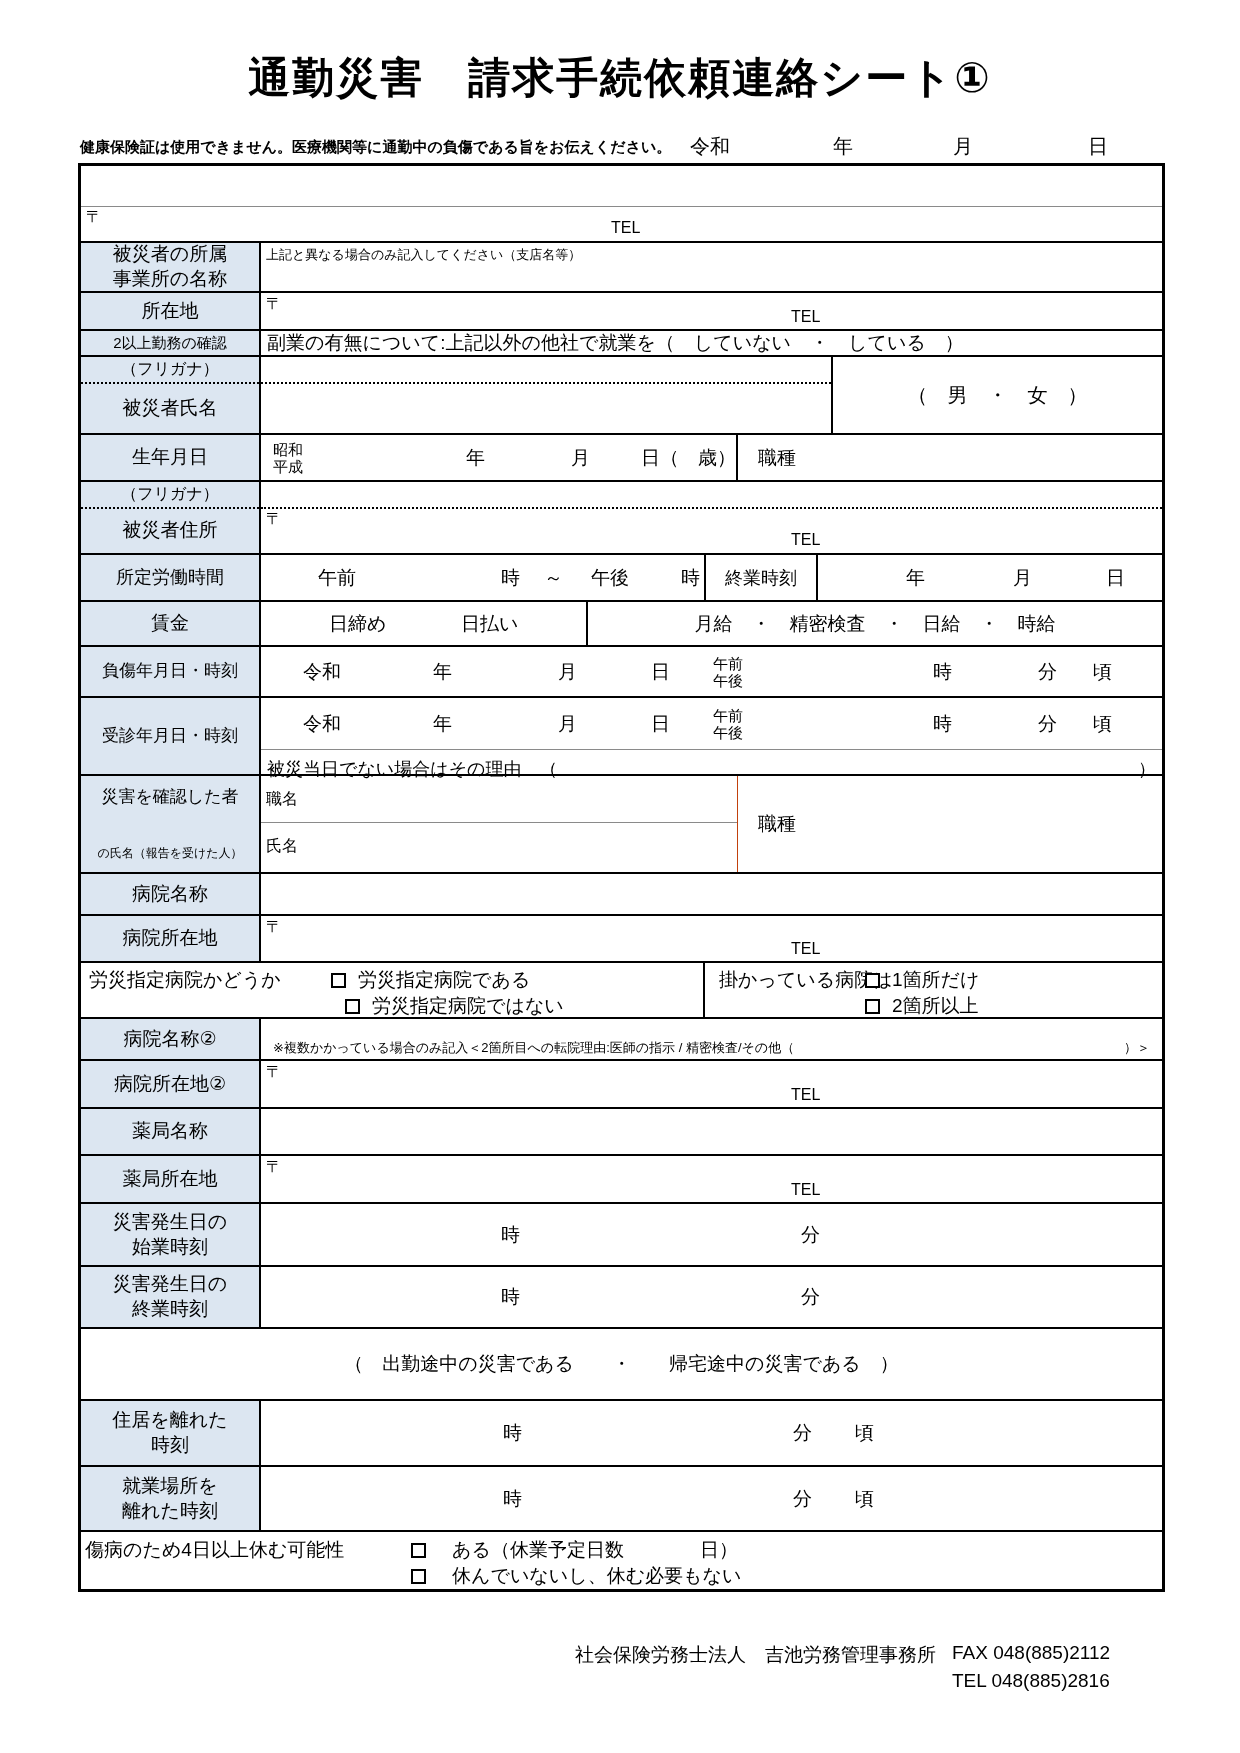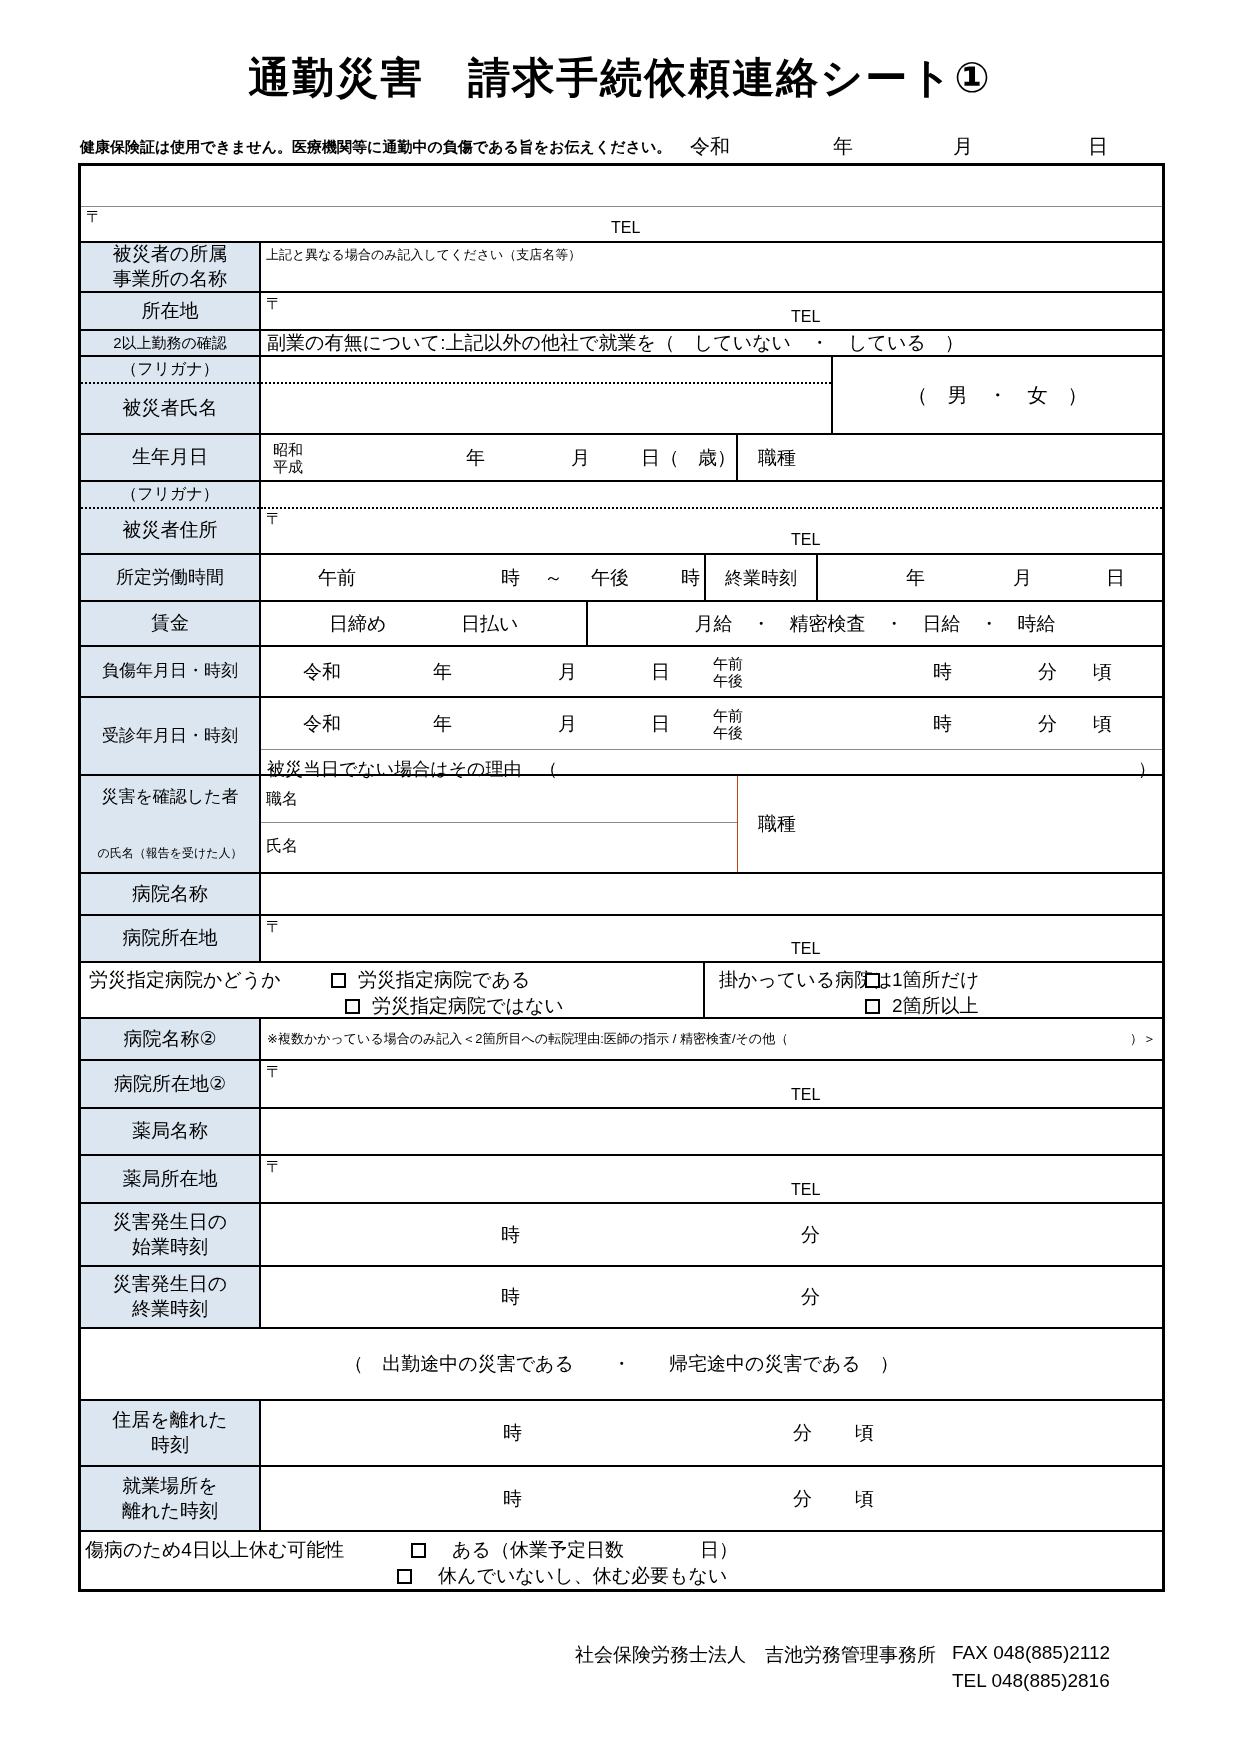--- a/index.html
+++ b/index.html
@@ -249,21 +249,21 @@
       </div>
       <div class="cbline" style="left:160px;top:30px">
         <span class="cb"></span>
         <span>2箇所以上</span>
       </div>
     </div>
   </div>
 
   <div class="row" style="height:42px">
     <div class="lbl">病院名称②</div>
-    <div class="ct" style="display:flex;justify-content:space-between;align-items:center;padding:2px 6px;font-size:13px">
+    <div class="ct" style="display:flex;justify-content:space-between;align-items:flex-end;padding:2px 12px;font-size:13px">
       <span>※複数かかっている場合のみ記入＜2箇所目への転院理由:医師の指示 / 精密検査/その他（</span>
       <span>）＞</span>
     </div>
   </div>
 
   <div class="row" style="height:48px">
     <div class="lbl">病院所在地②</div>
     <div class="ct">
       <span class="ab postal" style="left:5px;top:1px">〒</span>
       <span class="ab telpos">TEL</span>
@@ -336,21 +336,21 @@
     </div>
   </div>
 
   <div class="row" style="height:57px">
     <div class="ct">
       <span class="ab" style="left:4px;top:5px">傷病のため4日以上休む可能性</span>
       <div class="cbline" style="left:330px;top:5px;gap:26px">
         <span class="cb"></span>
         <span>ある（休業予定日数　　　　日）</span>
       </div>
-      <div class="cbline" style="left:316px;top:31px;gap:26px">
+      <div class="cbline" style="left:330px;top:31px;gap:26px">
         <span class="cb"></span>
         <span>休んでいないし、休む必要もない</span>
       </div>
     </div>
   </div>
 
 </div>
 
 <span class="ab" style="left:575px;top:1642px;font-size:19px">社会保険労務士法人　吉池労務管理事務所</span>
 <span class="ab" style="left:952px;top:1642px;font-size:19px">FAX 048(885)2112</span>

